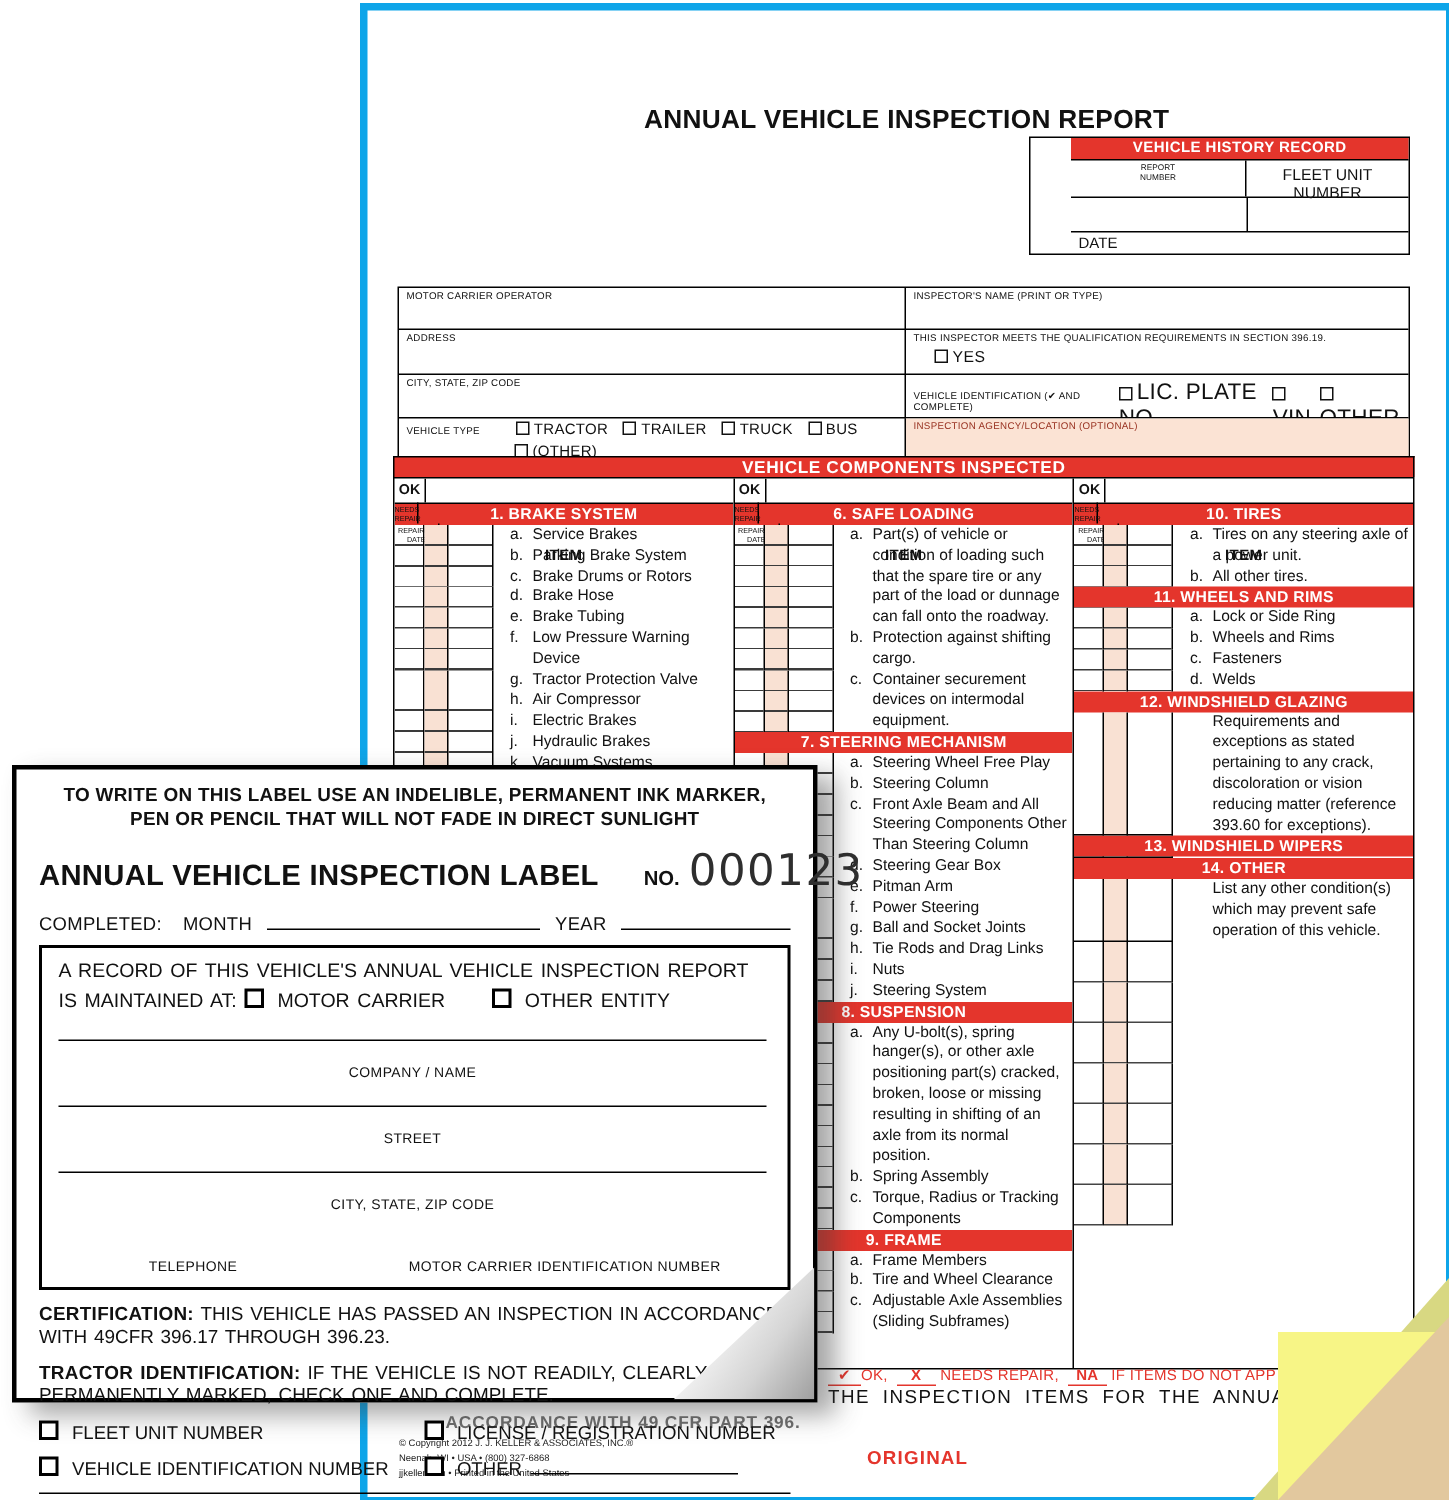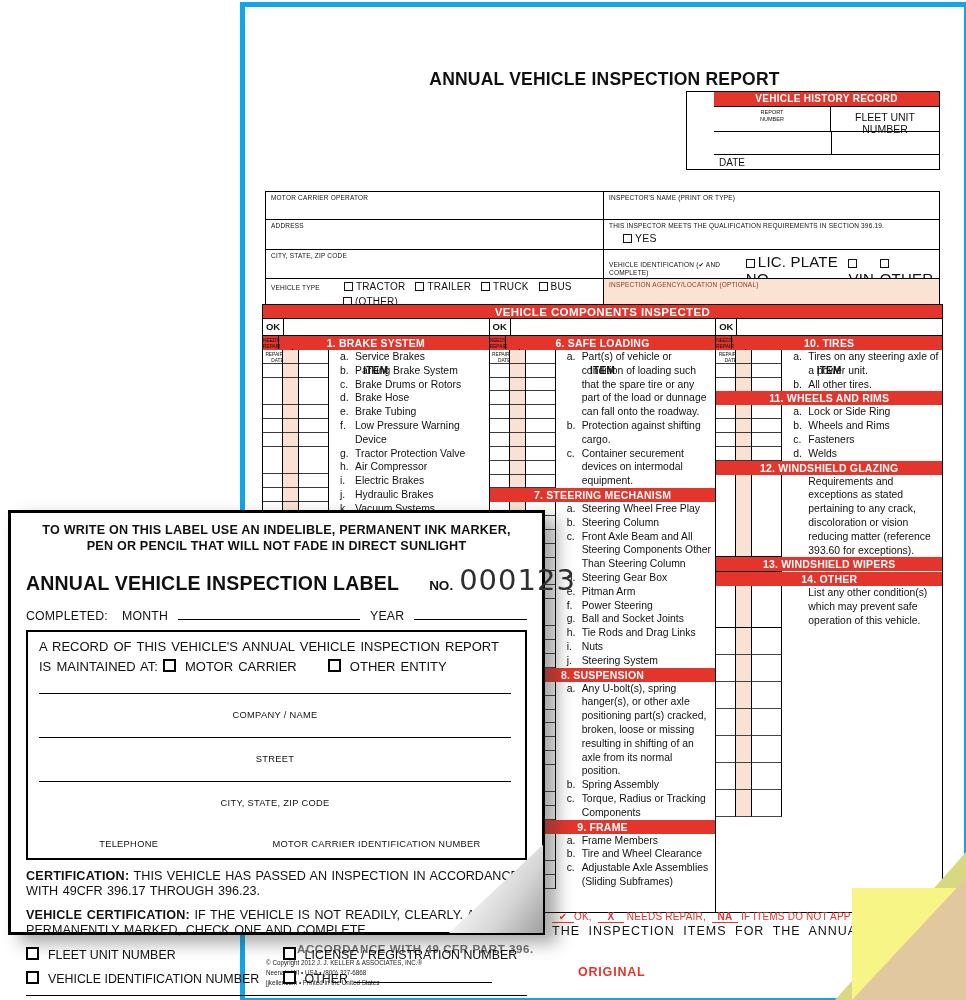--- a/index.html
+++ b/index.html
@@ -867,21 +867,21 @@
             <div class="cap">TELEPHONE</div>
           </div>
         <div class="fcol-b">
             <div class="fl"></div>
             <div class="cap">MOTOR CARRIER IDENTIFICATION NUMBER</div>
           </div>
       </div>
     </div>
 
     <div class="lbl-cert"><b>CERTIFICATION:</b> <span>THIS VEHICLE HAS PASSED AN INSPECTION IN ACCORDANCE WITH 49CFR 396.17 THROUGH 396.23.</span></div>
-    <div class="lbl-cert"><b>VEHICLE CERTIFICATION:</b> <span>IF THE VEHICLE IS NOT READILY, CLEARLY. AND PERMANENTLY MARKED, CHECK ONE AND COMPLETE.</span></div>
+    <div class="lbl-cert"><b>TRACTOR IDENTIFICATION:</b> <span>IF THE VEHICLE IS NOT READILY, CLEARLY. AND PERMANENTLY MARKED, CHECK ONE AND COMPLETE.</span></div>
 
     <div class="lbl-cbgrid">
       <span class="cbitem"><span class="cb2"></span><span>FLEET UNIT NUMBER</span></span>
       <span class="cbitem"><span class="cb2"></span><span>LICENSE / REGISTRATION NUMBER</span></span>
       <span class="cbitem"><span class="cb2"></span><span>VEHICLE IDENTIFICATION NUMBER</span></span>
       <span class="cbitem"><span class="cb2"></span><span>OTHER</span><span class="ul-other"></span></span>
     </div>
 
     <div class="lbl-hr"></div>
     <div class="lbl-copy">Copyright 2017 J. J. Keller &amp; Associates, Inc. • Neenah, WI • JJKeller.com • (800) 327-6868 • Printed in the USA</div>

